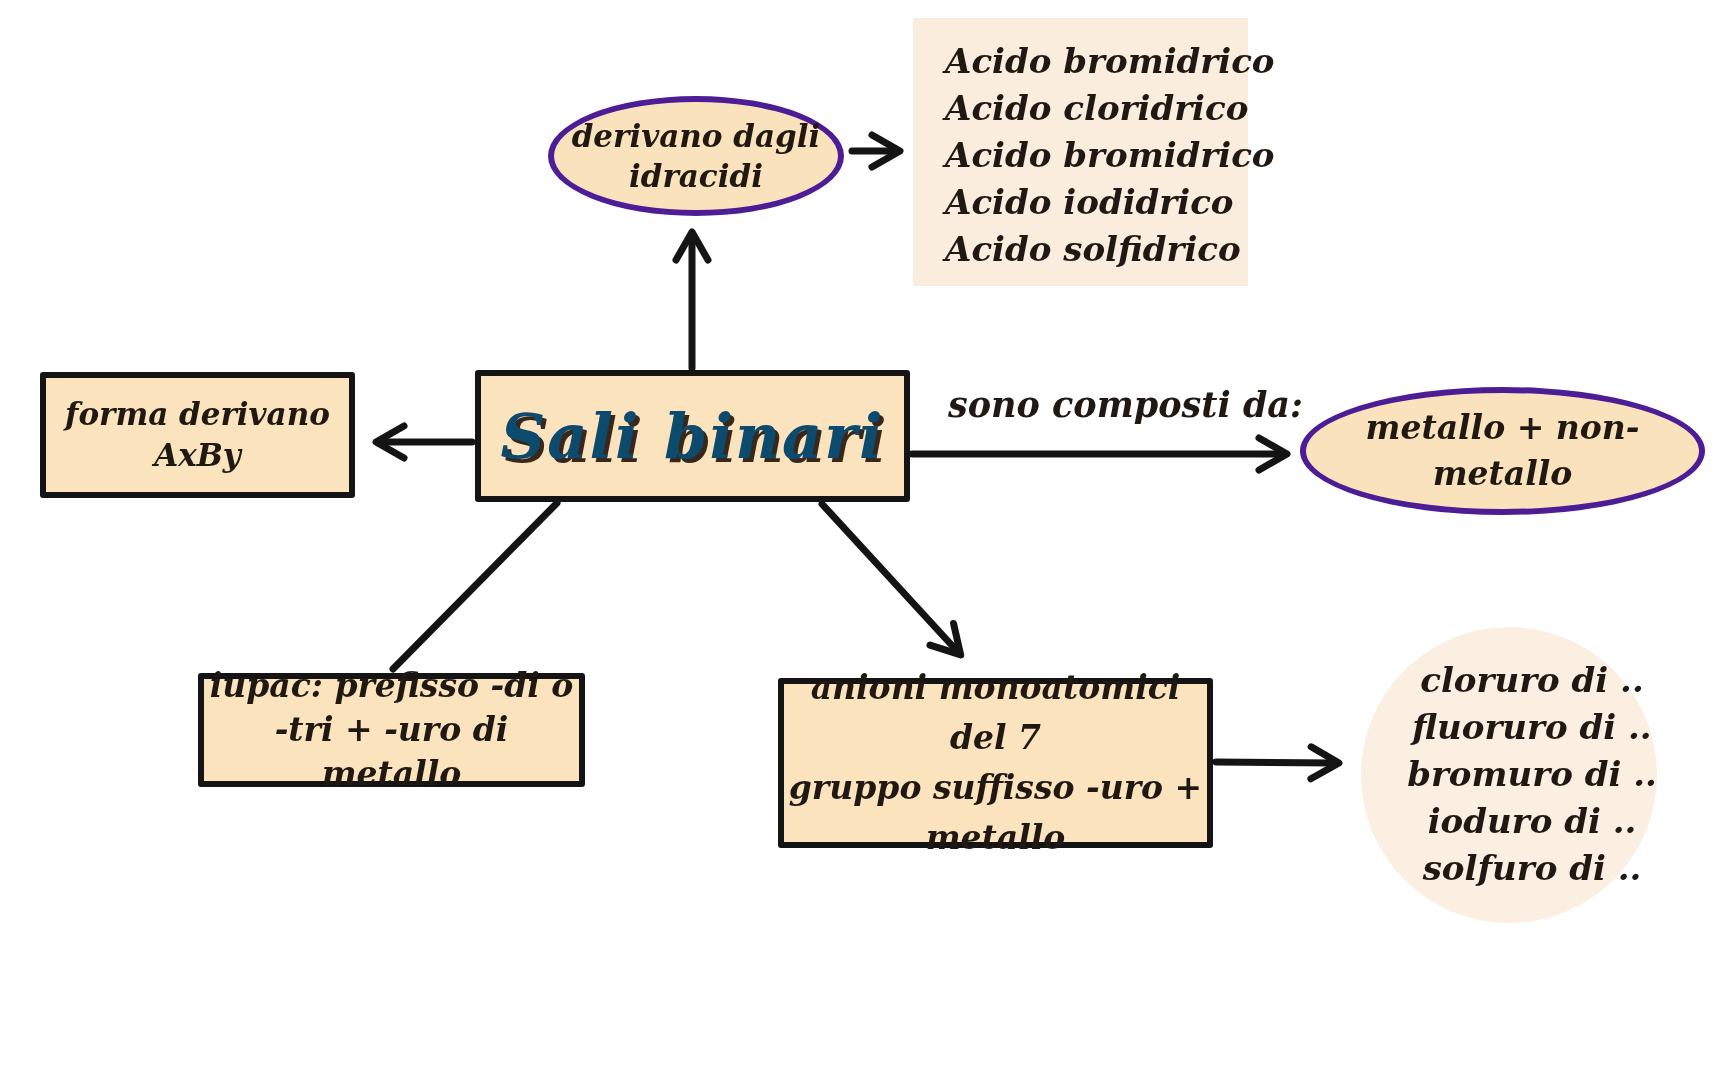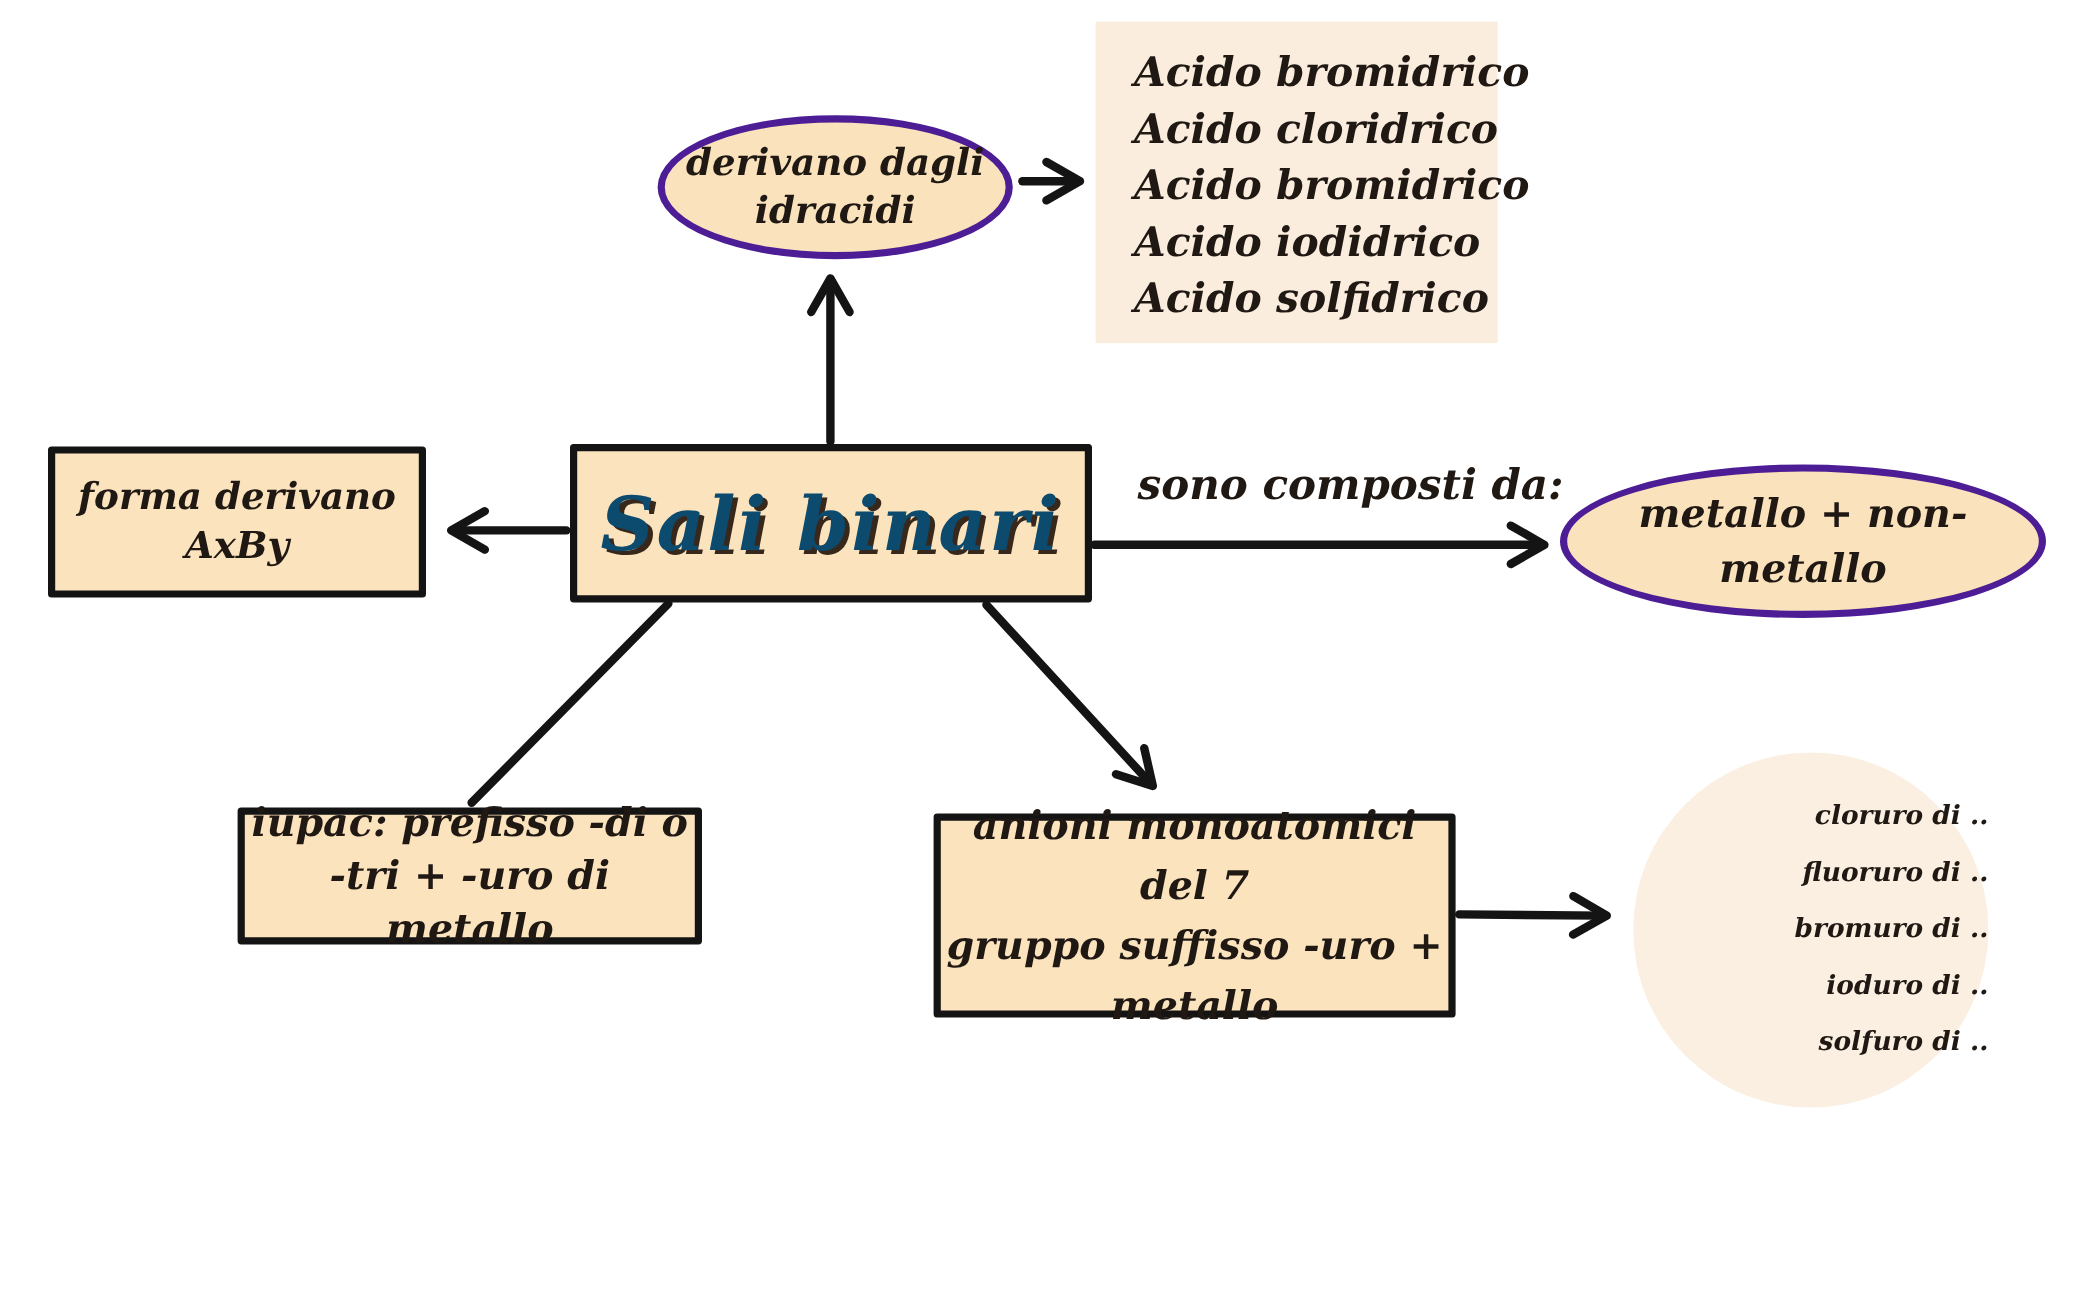--- a/index.html
+++ b/index.html
@@ -18,21 +18,21 @@
     font-size:62px;letter-spacing:2px;color:#0c4a6e;
     text-shadow:4px 4px 0 #38281c;white-space:nowrap;
   }
   .derivation-text{font-size:31px;line-height:40px;}
   .generic-text{font-size:31px;line-height:41px;}
   .small-node-text{font-size:33px;line-height:46px;}
   .edge-label{position:absolute;font-size:35px;white-space:nowrap;}
 
   .acid-list{padding:20px 0 0 32px;font-size:34px;line-height:47px;text-align:left;}
   .acid-list div{white-space:nowrap;}
-  .salt-list{padding:30px 0 0 46px;font-size:22px;line-height:47px;text-align:right;}
+  .salt-list{padding:30px 0 0 46px;font-size:34px;line-height:47px;text-align:center;}
   .salt-list div{white-space:nowrap;}
 
   svg.connectors{position:absolute;left:0;top:0;width:1728px;height:1080px;pointer-events:none;}
   svg.connectors path{stroke:#141414;stroke-width:7;fill:none;stroke-linecap:round;}
 </style>
 </head>
 <body>
 
 <div class="canvas">
 

